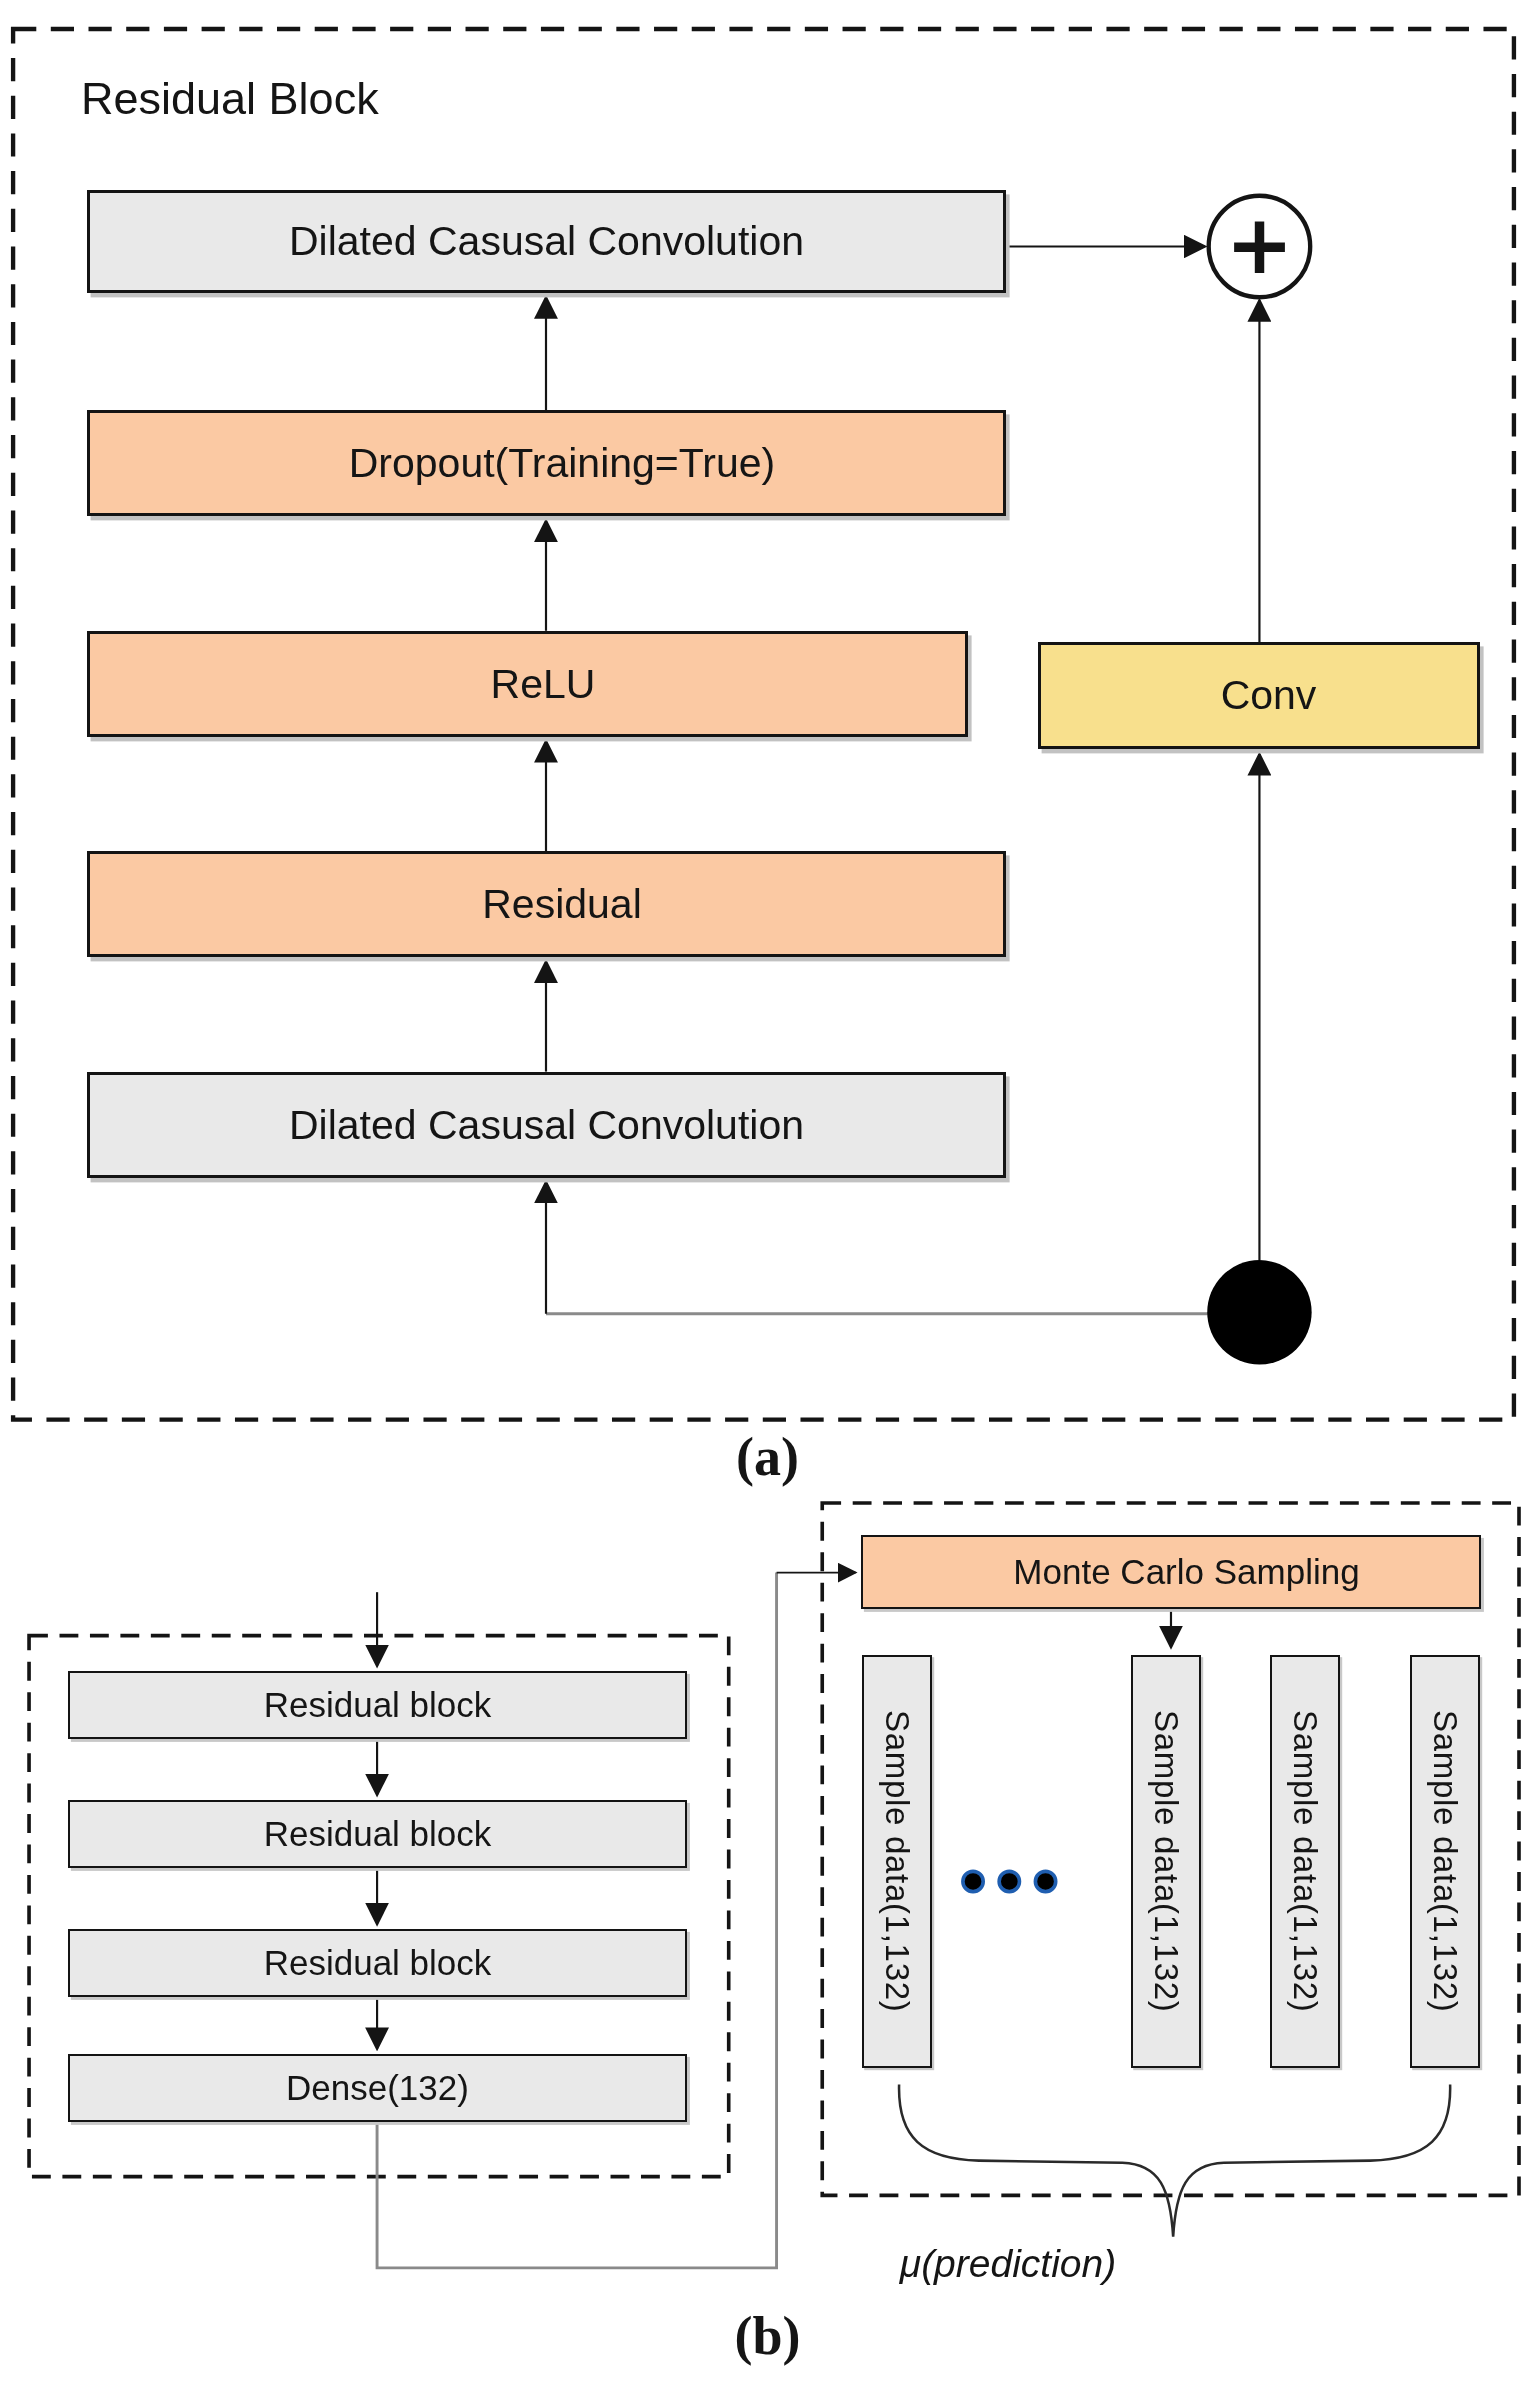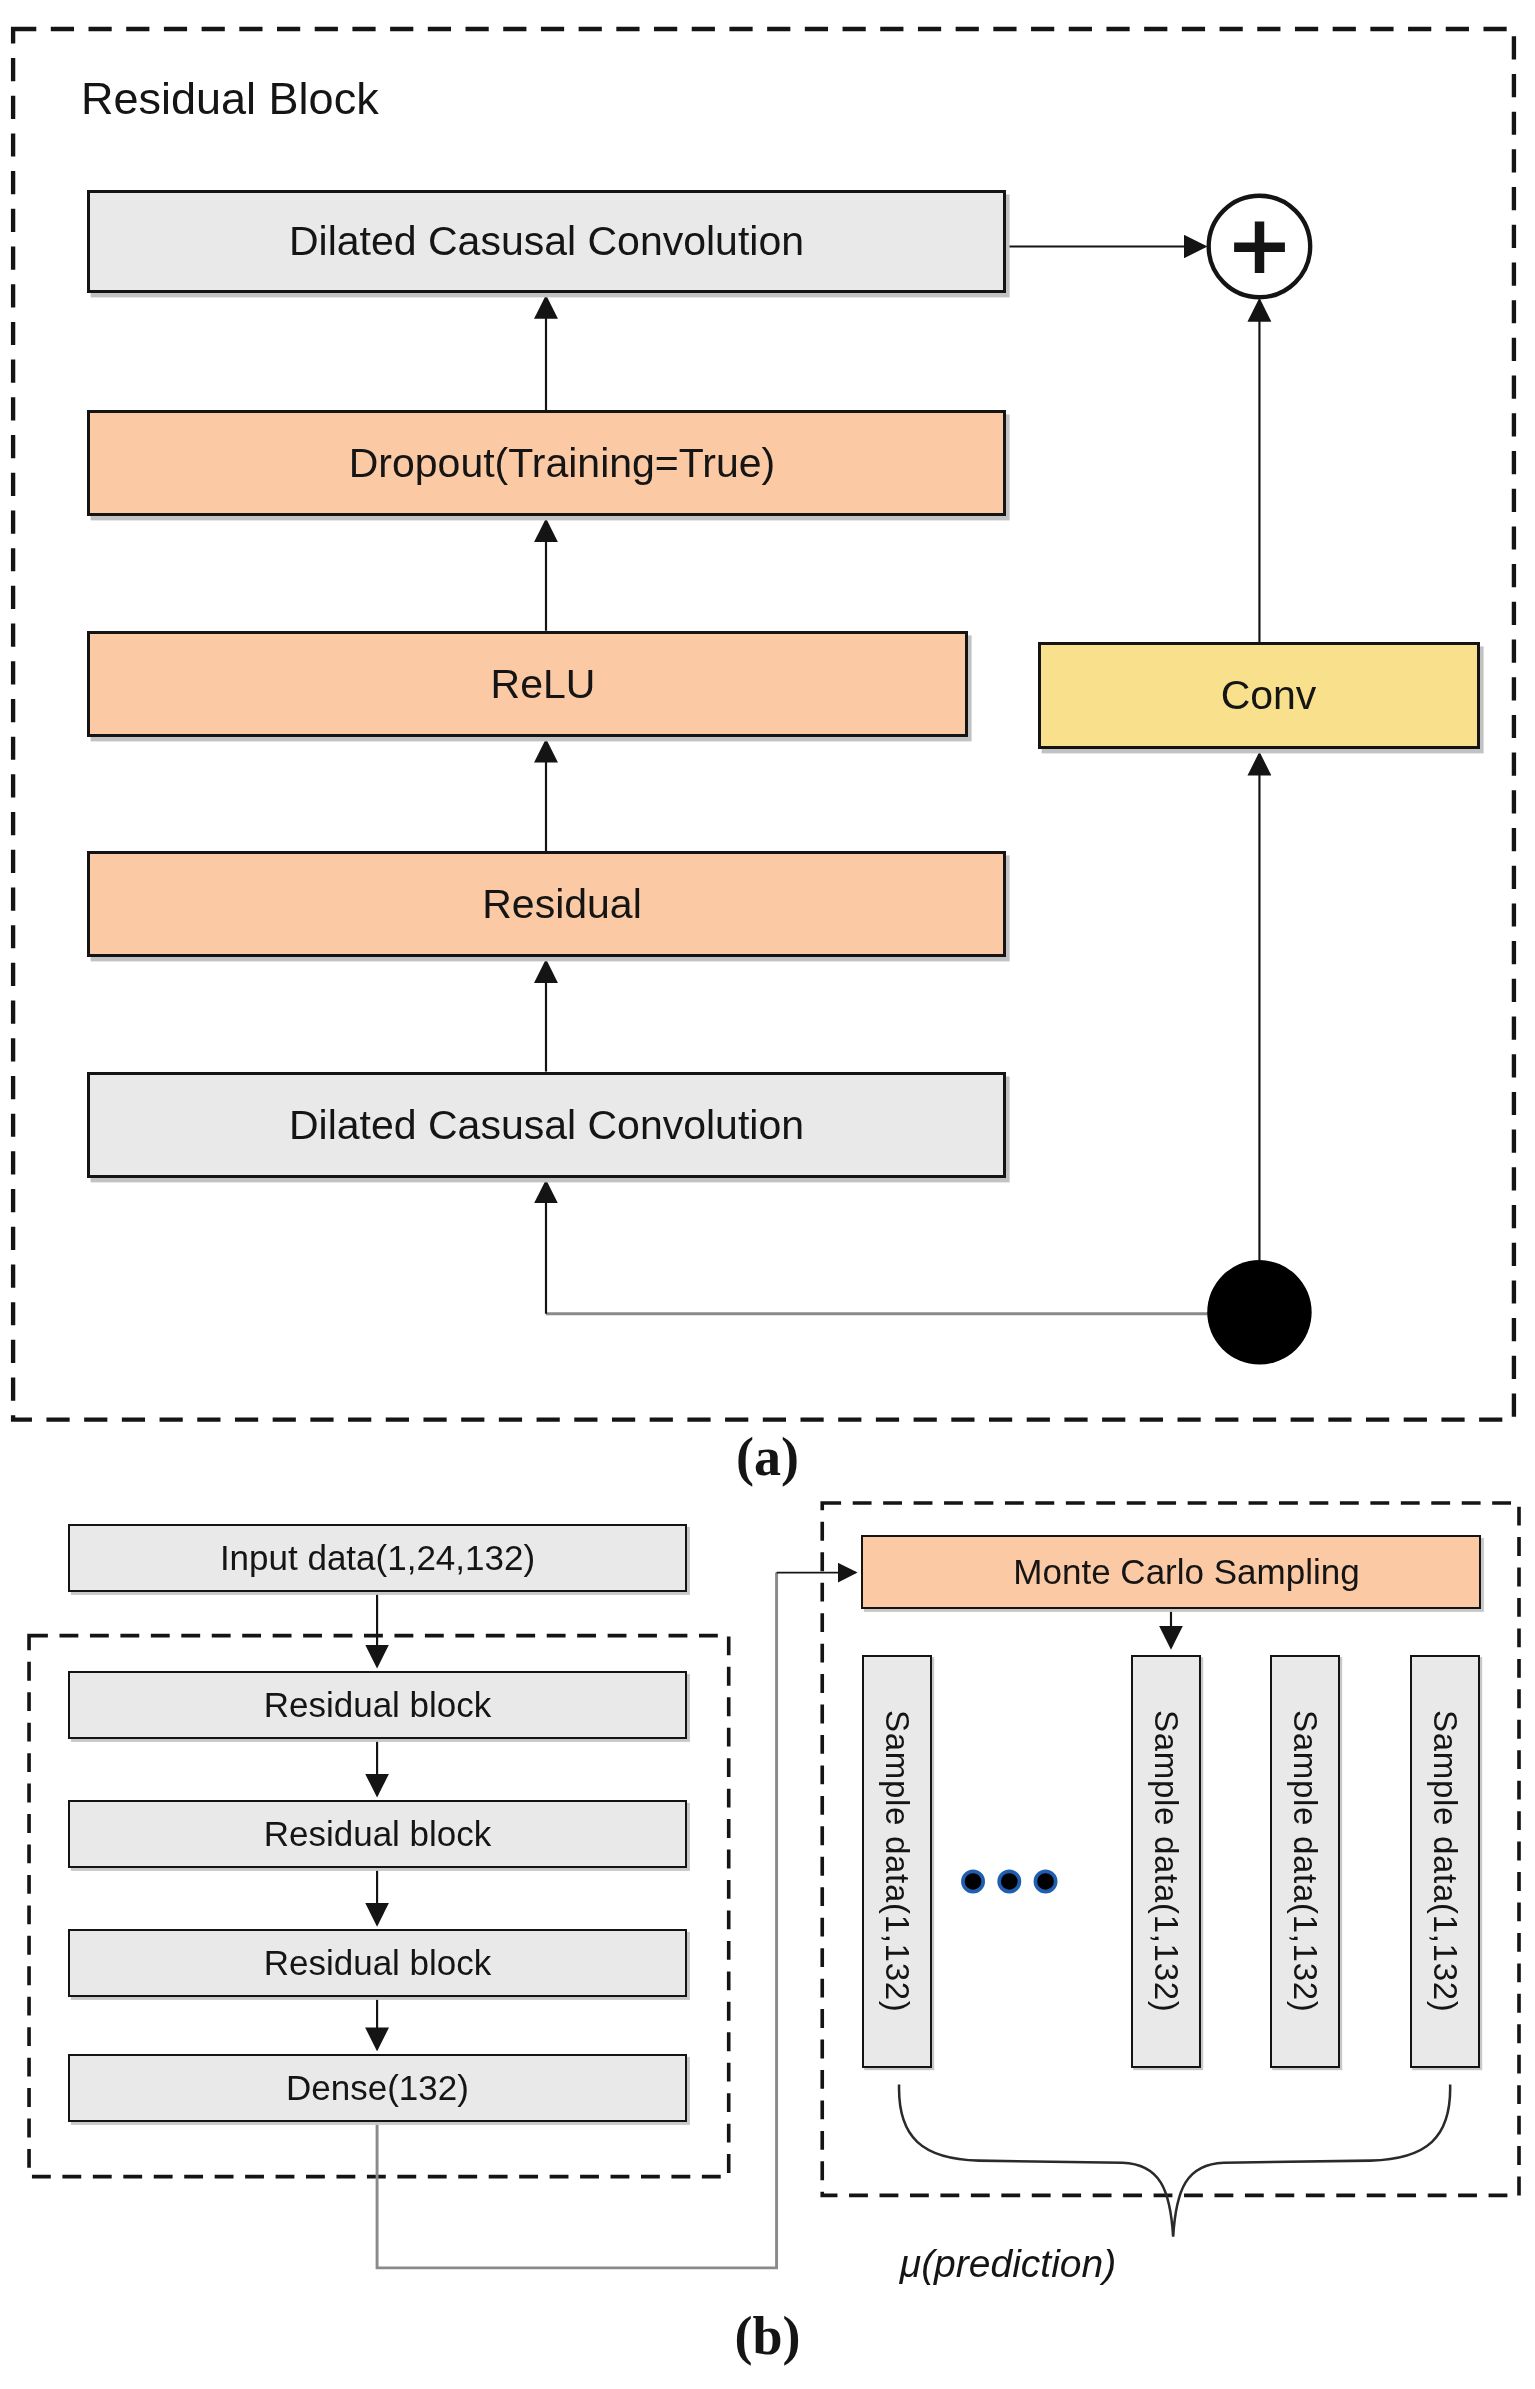--- a/index.html
+++ b/index.html
@@ -95,21 +95,20 @@
   <div class="box abox peach" style="left:87px;top:631px;width:881px;height:106px;">ReLU</div>
 
   <div class="box abox peach" style="left:87px;top:851px;width:919px;height:106px;">Residual</div>
 
   <div class="box abox" style="left:87px;top:1072px;width:919px;height:106px;">Dilated Casusal Convolution</div>
 
   <div class="box abox yellow" style="left:1038px;top:642px;width:442px;height:107px;padding-left:19px;">Conv</div>
 
   <div class="caption" style="top:1426px;">(a)</div>
 
-  <div class="box bbox" style="left:68px;top:1524px;width:619px;height:68px;">Input data(1,24,132)</div>
 
   <div class="box bbox" style="left:68px;top:1671px;width:619px;height:68px;">Residual block</div>
 
   <div class="box bbox" style="left:68px;top:1800px;width:619px;height:68px;">Residual block</div>
 
   <div class="box bbox" style="left:68px;top:1929px;width:619px;height:68px;">Residual block</div>
 
   <div class="box bbox" style="left:68px;top:2054px;width:619px;height:68px;">Dense(132)</div>
 
   <div class="box bbox peach" style="left:861px;top:1535px;width:620px;height:74px;">Monte Carlo Sampling</div>

